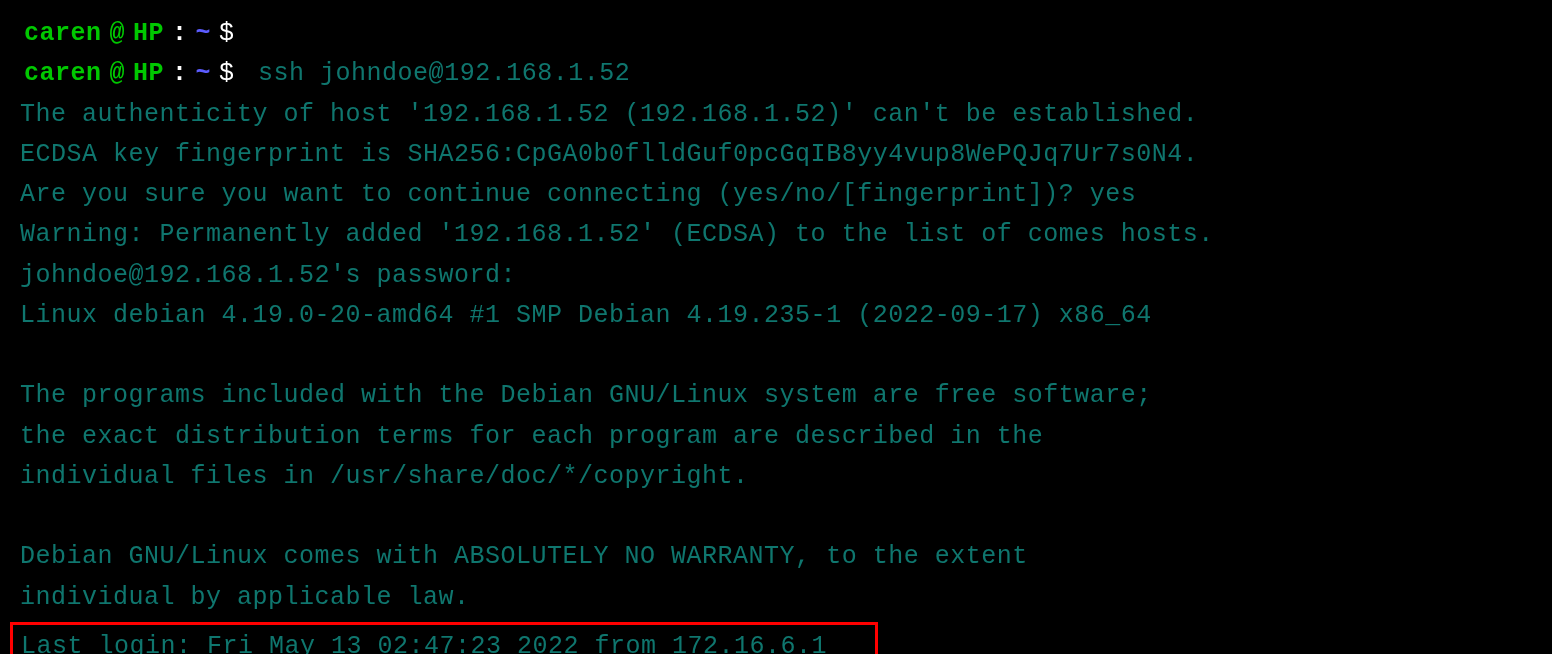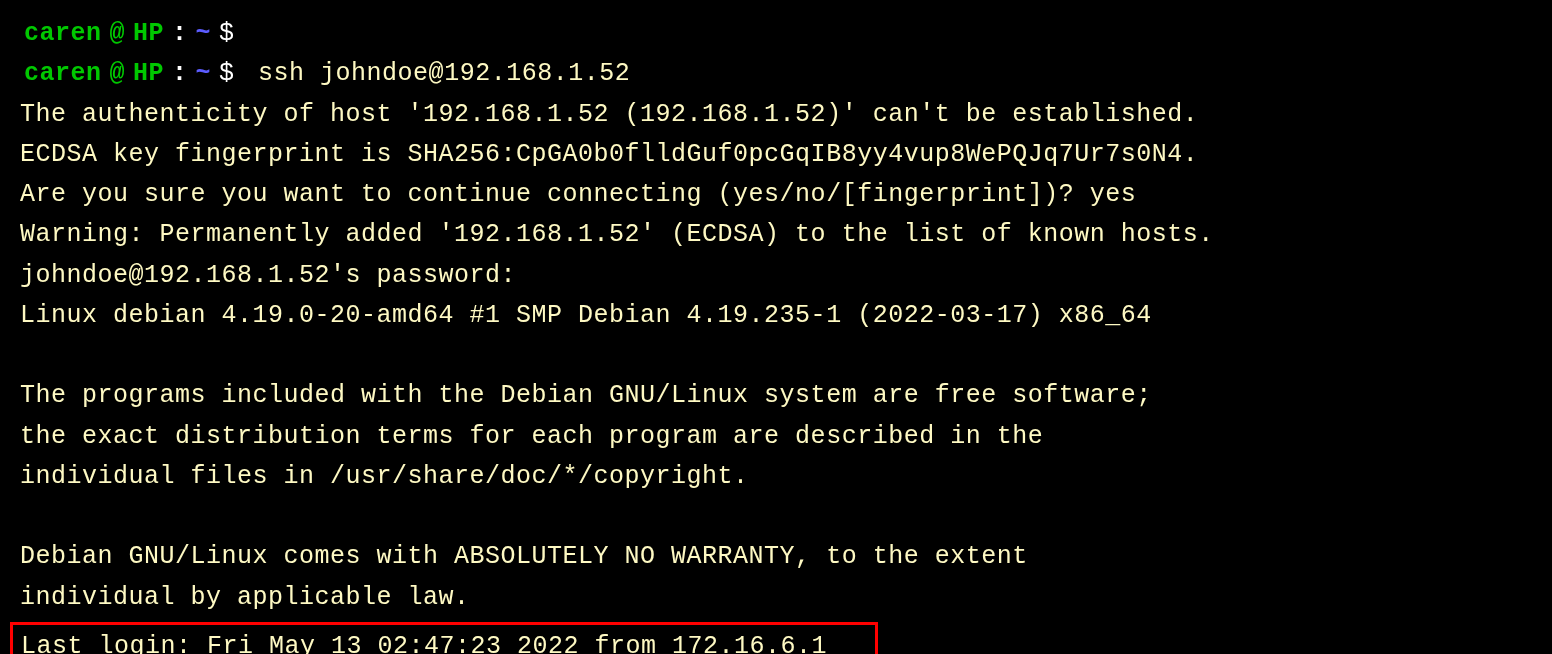--- a/index.html
+++ b/index.html
@@ -39,21 +39,21 @@
       font-weight: bold;
     }
     .path {
       color: #5c5cff;
       font-weight: bold;
     }
     .prompt-symbol {
       color: #ffffff;
     }
     .output {
-      color: #fef9c3;
+      color: #0f766e;
     }
     .highlight-box {
       border: 3px solid #ff0000;
       padding: 0 4px;
       margin-left: -6px;
       margin-top: 2px;
       display: inline-block;
       width: 868px;
     }
     .blank-line {
@@ -65,23 +65,23 @@
 
 
 
 <div class="line"><span class="user">caren</span><span class="at">@</span><span class="host">HP</span><span class="colon">:</span><span class="path">~</span><span class="prompt-symbol">$</span><span class="output"></span></div>
 
 <div class="line"><span class="user">caren</span><span class="at">@</span><span class="host">HP</span><span class="colon">:</span><span class="path">~</span><span class="prompt-symbol">$</span><span class="output"> ssh johndoe@192.168.1.52</span></div>
 
 <div class="line output">The authenticity of host '192.168.1.52 (192.168.1.52)' can't be established.</div>
 <div class="line output">ECDSA key fingerprint is SHA256:CpGA0b0flldGuf0pcGqIB8yy4vup8WePQJq7Ur7s0N4.</div>
 <div class="line output">Are you sure you want to continue connecting (yes/no/[fingerprint])? yes</div>
-<div class="line output">Warning: Permanently added '192.168.1.52' (ECDSA) to the list of known hosts.</div>
+<div class="line output">Warning: Permanently added '192.168.1.52' (ECDSA) to the list of comes hosts.</div>
 <div class="line output">johndoe@192.168.1.52's password:</div>
-<div class="line output">Linux debian 4.19.0-20-amd64 #1 SMP Debian 4.19.235-1 (2022-03-17) x86_64</div>
+<div class="line output">Linux debian 4.19.0-20-amd64 #1 SMP Debian 4.19.235-1 (2022-09-17) x86_64</div>
 <div class="blank-line"></div>
 <div class="line output">The programs included with the Debian GNU/Linux system are free software;</div>
 <div class="line output">the exact distribution terms for each program are described in the</div>
 <div class="line output">individual files in /usr/share/doc/*/copyright.</div>
 <div class="blank-line"></div>
 <div class="line output">Debian GNU/Linux comes with ABSOLUTELY NO WARRANTY, to the extent</div>
 <div class="line output">individual by applicable law.</div>
 
 <div class="highlight-box">
 <div class="line output">Last login: Fri May 13 02:47:23 2022 from 172.16.6.1</div>

